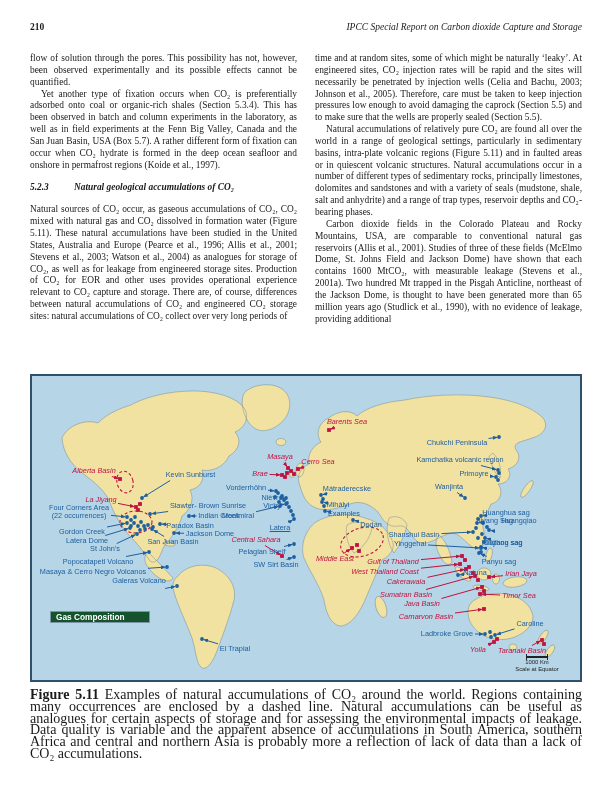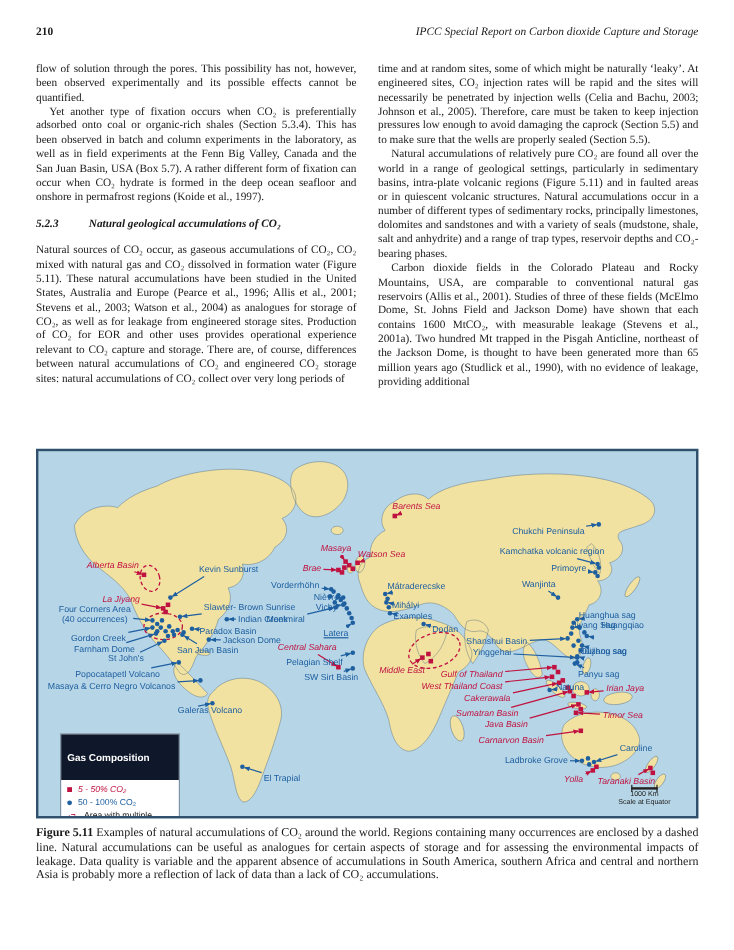--- a/index.html
+++ b/index.html
@@ -27,37 +27,37 @@
   .region{fill:none;stroke:#c01240;stroke-width:1.1;stroke-dasharray:3 2.2;}
   #labels{position:absolute;left:0;top:0;width:548px;height:304px;}
   .map-label{position:absolute;transform:translate(-50%,-50%);
              font-family:"Liberation Sans","DejaVu Sans",sans-serif;
              font-size:7.3px;line-height:1.1;white-space:pre-line;text-align:center;}
   .map-label.blue{color:#1e5fa0;}
   .map-label.red{color:#c01240;font-style:italic;}
   
   .legend{position:absolute;left:18px;top:235px;width:98px;background:#ffffff;
           border:1px solid #7d93a6;font-family:"Liberation Sans","DejaVu Sans",sans-serif;}
-  .legend-title{background:#0f172a;color:#fff;font-size:8.3px;font-weight:bold;padding:14px 5px;}
+  .legend-title{background:#14532d;color:#fff;font-size:8.3px;font-weight:bold;padding:0 5px;}
   .legend-items{padding:4px 4px 4px 5px;display:flex;flex-direction:column;gap:3px;}
   .li{display:flex;align-items:center;gap:5px;font-size:7.2px;line-height:1.12;}
   .sq{width:4px;height:4px;background:#c01240;flex:none;}
   .dot{width:4px;height:4px;border-radius:50%;background:#1e5fa0;flex:none;}
   .dash-ell{width:7px;height:11px;border:1px dashed #c01240;border-radius:50%;flex:none;}
   .red-t{color:#c01240;font-style:italic;}
   .blue-t{color:#1e5fa0;}
   .dark-t{color:#222;}
   
   .scalebar{position:absolute;left:475px;top:280px;width:60px;text-align:center;
             font-family:"Liberation Sans","DejaVu Sans",sans-serif;font-size:5.9px;color:#222;line-height:1.25;}
   .scalebar .bar{width:22px;height:2px;background:#222;margin:0 auto 1px;position:relative;}
   .scalebar .bar::before,.scalebar .bar::after{content:"";position:absolute;top:-2px;width:1px;height:6px;background:#222;}
   .scalebar .bar::before{left:0;} .scalebar .bar::after{right:0;}
   
-  .caption{margin:7px 0 0 0;font-size:10px;line-height:11.8px;text-align:justify;}
+  .caption{margin:7px 0 0 0;font-size:14px;line-height:11.8px;text-align:justify;}
   .cap-label{font-weight:bold;}
 </style>
 </head>
 <body>
 
 <div class="page">
 
   <div class="header">
     <span class="pgnum">210</span>
     <span class="runtitle">IPCC Special Report on Carbon dioxide Capture and Storage</span>
@@ -331,40 +331,40 @@
       <div id="labels">
           <div class="map-label red" style="left: 62px; top: 95px;">Alberta Basin</div>
           <div class="map-label blue" style="left: 147px; top: 99px; padding-left: 23px;">Kevin Sunburst</div>
           <div class="map-label red" style="left: 248px; top: 81px;">Masaya</div>
           <div class="map-label red" style="left: 228px; top: 98px;">Brae</div>
           <div class="map-label red" style="left: 69px; top: 124px;">La Jiyang</div>
           <div class="map-label blue" style="left: 214px; top: 112px;">Vorderrhöhn</div>
           <div class="map-label blue" style="left: 240px; top: 122px;">Nièvre</div>
           <div class="map-label blue" style="left: 240px; top: 130px;">Vichy</div>
           <div class="map-label blue" style="left: 47px; top: 136px;">Four Corners Area
-(40 occurrences)</div>
+(22 occurrences)</div>
           <div class="map-label blue" style="left: 176px; top: 130px;">Slawter- Brown Sunrise</div>
           <div class="map-label blue" style="left: 187px; top: 140px;">Indian Creek</div>
           <div class="map-label blue" style="left: 206px; top: 140px;">Montmiral</div>
           <div class="map-label blue" style="left: 158px; top: 150px;">Paradox Basin</div>
           <div class="map-label blue" style="left: 178px; top: 158px;">Jackson Dome</div>
           <div class="map-label blue" style="left: 248px; top: 152px; text-decoration: underline;">Latera</div>
           <div class="map-label blue" style="left: 50px; top: 156px;">Gordon Creek</div>
-          <div class="map-label blue" style="left: 55px; top: 165px;">Farnham Dome</div>
+          <div class="map-label blue" style="left: 55px; top: 165px;">Latera Dome</div>
           <div class="map-label red" style="left: 224px; top: 164px;">Central Sahara</div>
           <div class="map-label blue" style="left: 73px; top: 173px;">St John's</div>
           <div class="map-label blue" style="left: 141px; top: 166px;">San Juan Basin</div>
           <div class="map-label blue" style="left: 230px; top: 176px;">Pelagian Shelf</div>
           <div class="map-label blue" style="left: 238px; top: 189px; padding-left: 12px;">SW Sirt Basin</div>
           <div class="map-label blue" style="left: 66px; top: 186px;">Popocatapetl Volcano</div>
           <div class="map-label blue" style="left: 61px; top: 196px;">Masaya &amp; Cerro Negro Volcanos</div>
-          <div class="map-label blue" style="left: 107px; top: 216px; margin-left: 36px;">Galeras Volcano</div>
+          <div class="map-label blue" style="left: 107px; top: 205px;">Galeras Volcano</div>
           <div class="map-label blue" style="left: 203px; top: 273px;">El Trapial</div>
           <div class="map-label red" style="left: 315px; top: 46px;">Barents Sea</div>
-          <div class="map-label red" style="left: 286px; top: 86px;">Watson Sea</div>
+          <div class="map-label red" style="left: 286px; top: 86px;">Cerro Sea</div>
           <div class="map-label blue" style="left: 315px; top: 113px;">Mátraderecske</div>
           <div class="map-label blue" style="left: 306px; top: 129px;">Mihályi</div>
           <div class="map-label blue" style="left: 312px; top: 138px;">Examples</div>
           <div class="map-label blue" style="left: 339px; top: 149px;">Dodan</div>
           <div class="map-label blue" style="left: 382px; top: 159px;">Shanshui Basin</div>
           <div class="map-label blue" style="left: 378px; top: 168px;">Yinggehai</div>
           <div class="map-label red" style="left: 303px; top: 183px;">Middle East</div>
           <div class="map-label red" style="left: 361px; top: 186px;">Gulf of Thailand</div>
           <div class="map-label red" style="left: 353px; top: 196px;">West Thailand Coast</div>
           <div class="map-label red" style="left: 374px; top: 206px;">Cakerawala</div>
@@ -385,35 +385,20 @@
           <div class="map-label red" style="left: 489px; top: 198px;">Irian Jaya</div>
           <div class="map-label red" style="left: 487px; top: 220px;">Timor Sea</div>
           <div class="map-label blue" style="left: 498px; top: 248px;">Caroline</div>
           <div class="map-label blue" style="left: 415px; top: 258px;">Ladbroke Grove</div>
           <div class="map-label red" style="left: 446px; top: 274px;">Yolla</div>
           <div class="map-label red" style="left: 490px; top: 275px;">Taranaki Basin</div>
         </div>
 
       <div class="legend">
         <div class="legend-title">Gas Composition</div>
-        <div class="legend-items">
-          <div class="li red-t">
-            <span class="sq"></span>
-            <span>5 - 50% CO₂</span>
-          </div>
-          <div class="li blue-t">
-            <span class="dot"></span>
-            <span>50 - 100% CO₂</span>
-          </div>
-          <div class="li dark-t">
-            <span class="dash-ell"></span>
-            <span style="white-space:pre-line">Area with multiple
-accumulations</span>
-          </div>
-        </div>
       </div>
 
       <div class="scalebar">
         <div class="bar"></div>
         <div>1000 Km</div>
         <div>Scale at Equator</div>
       </div>
     </div>
 
     <p class="caption">

